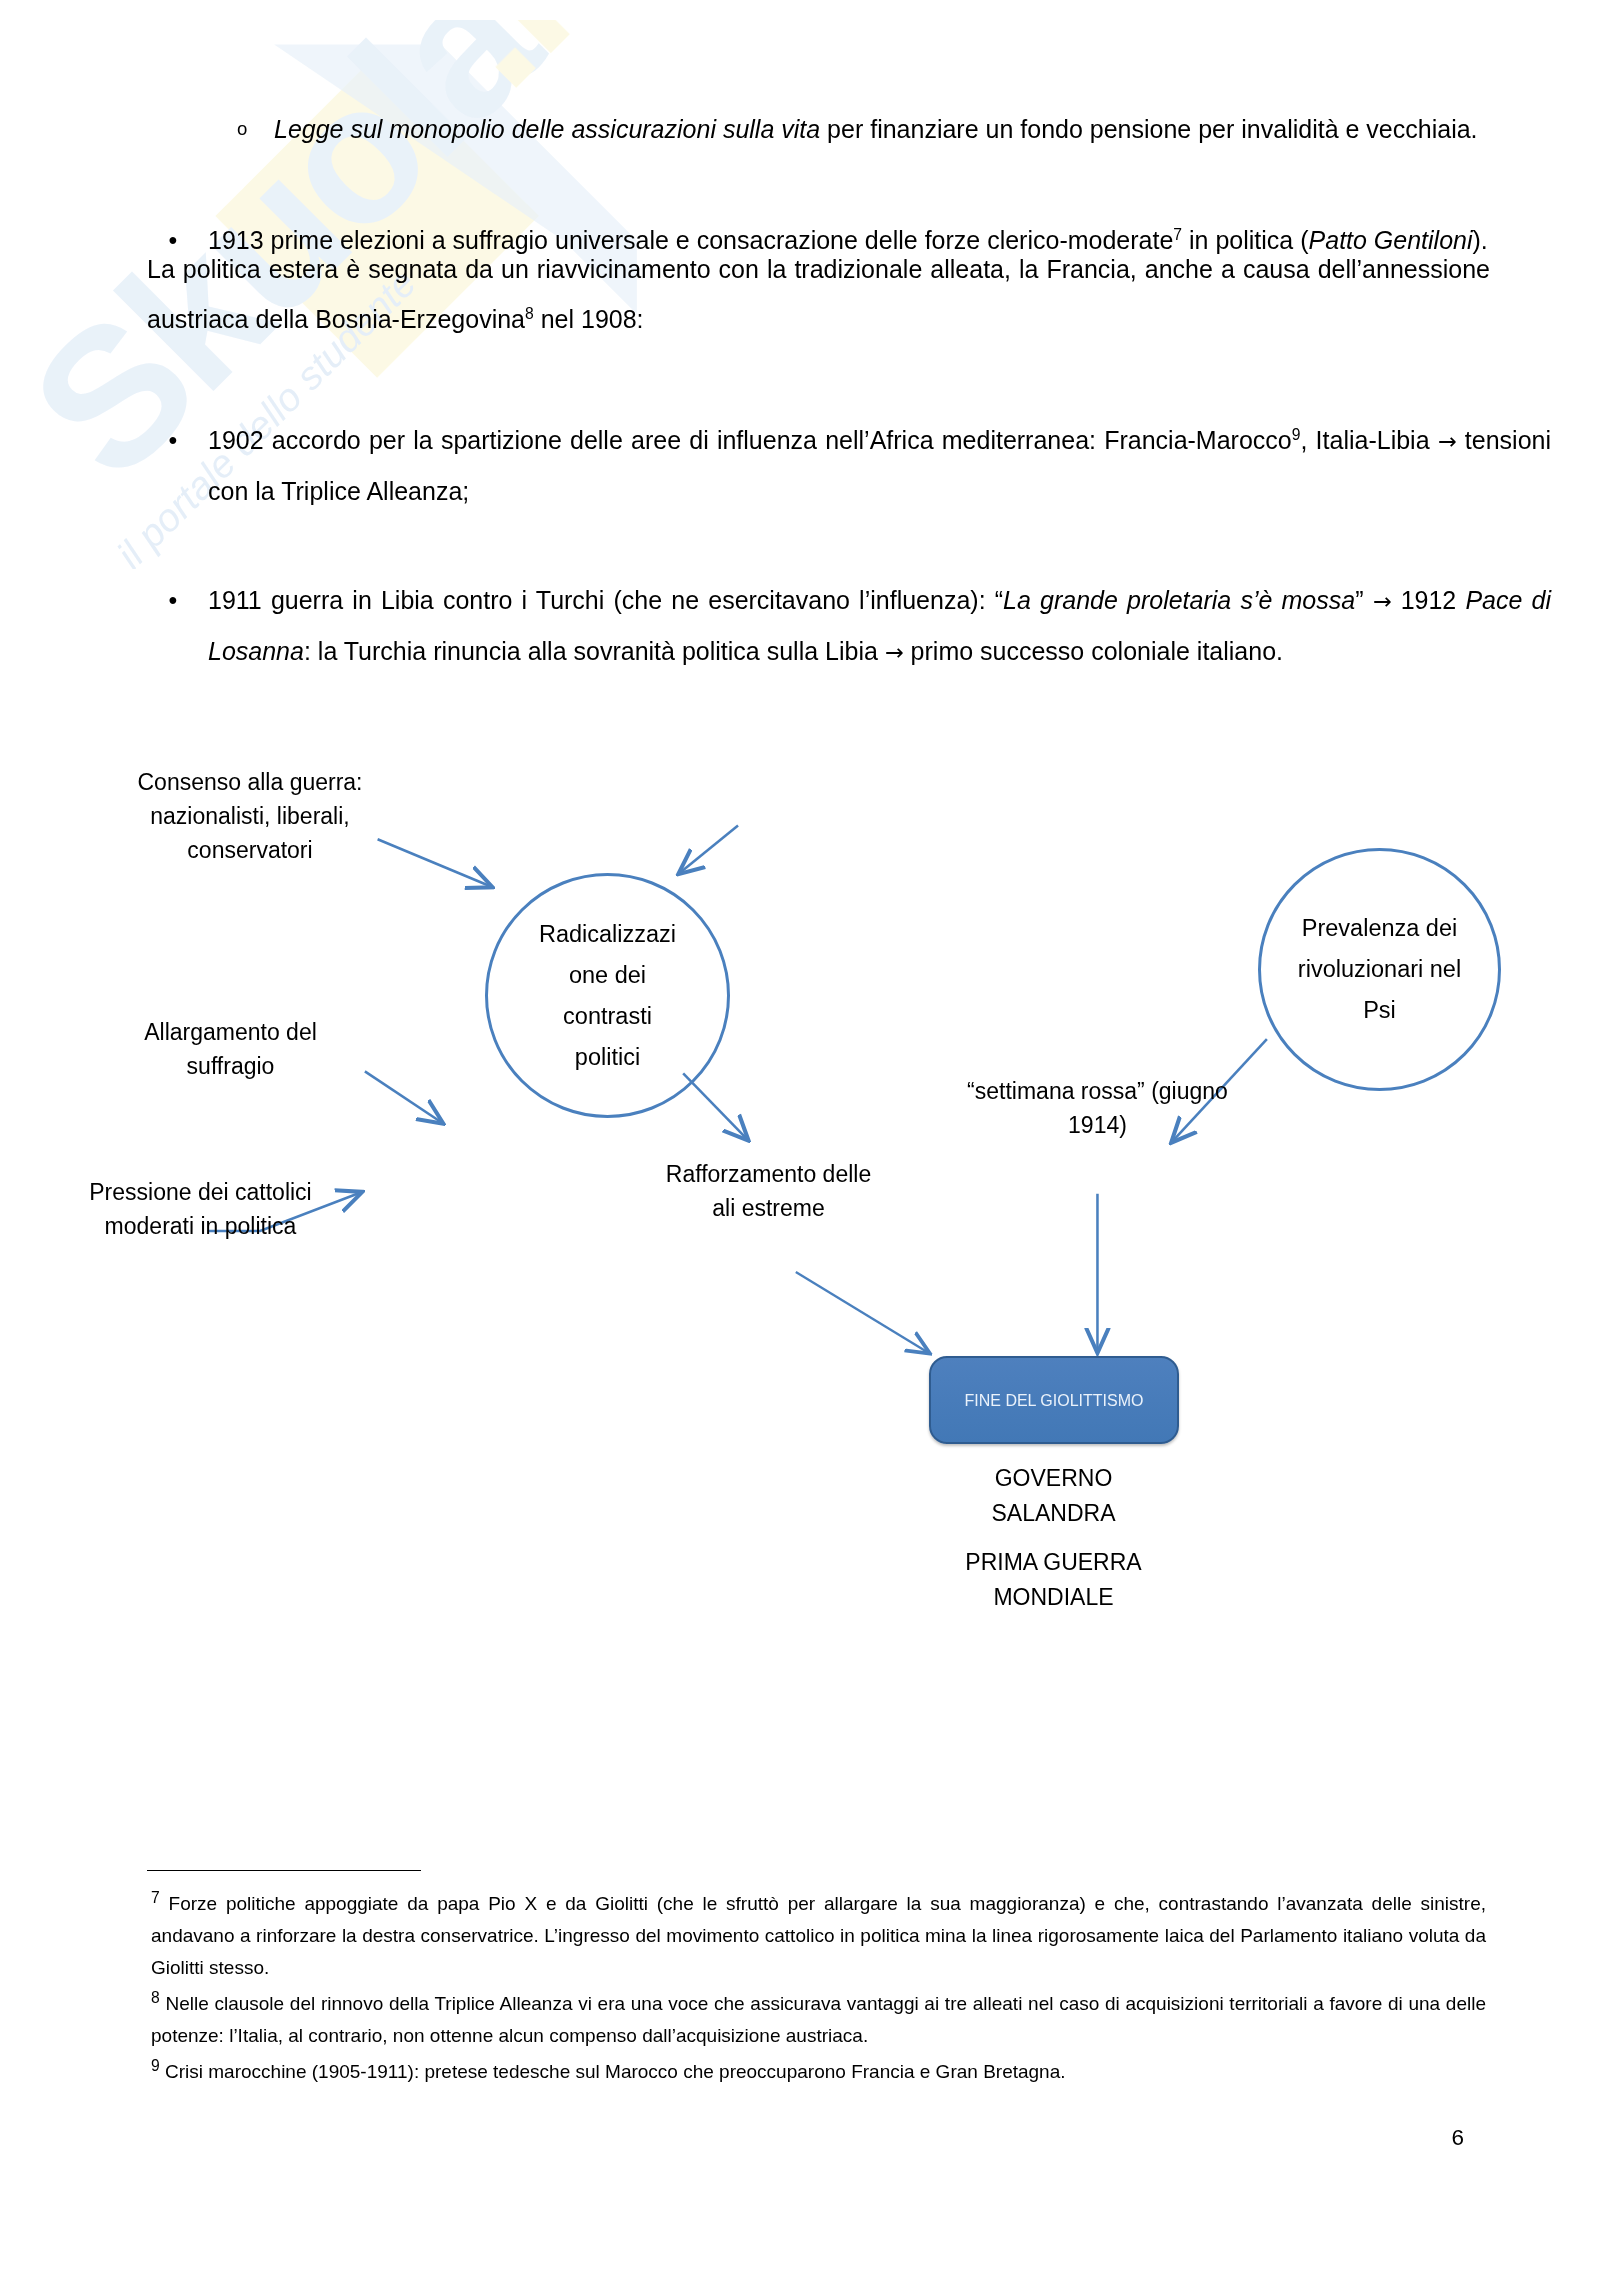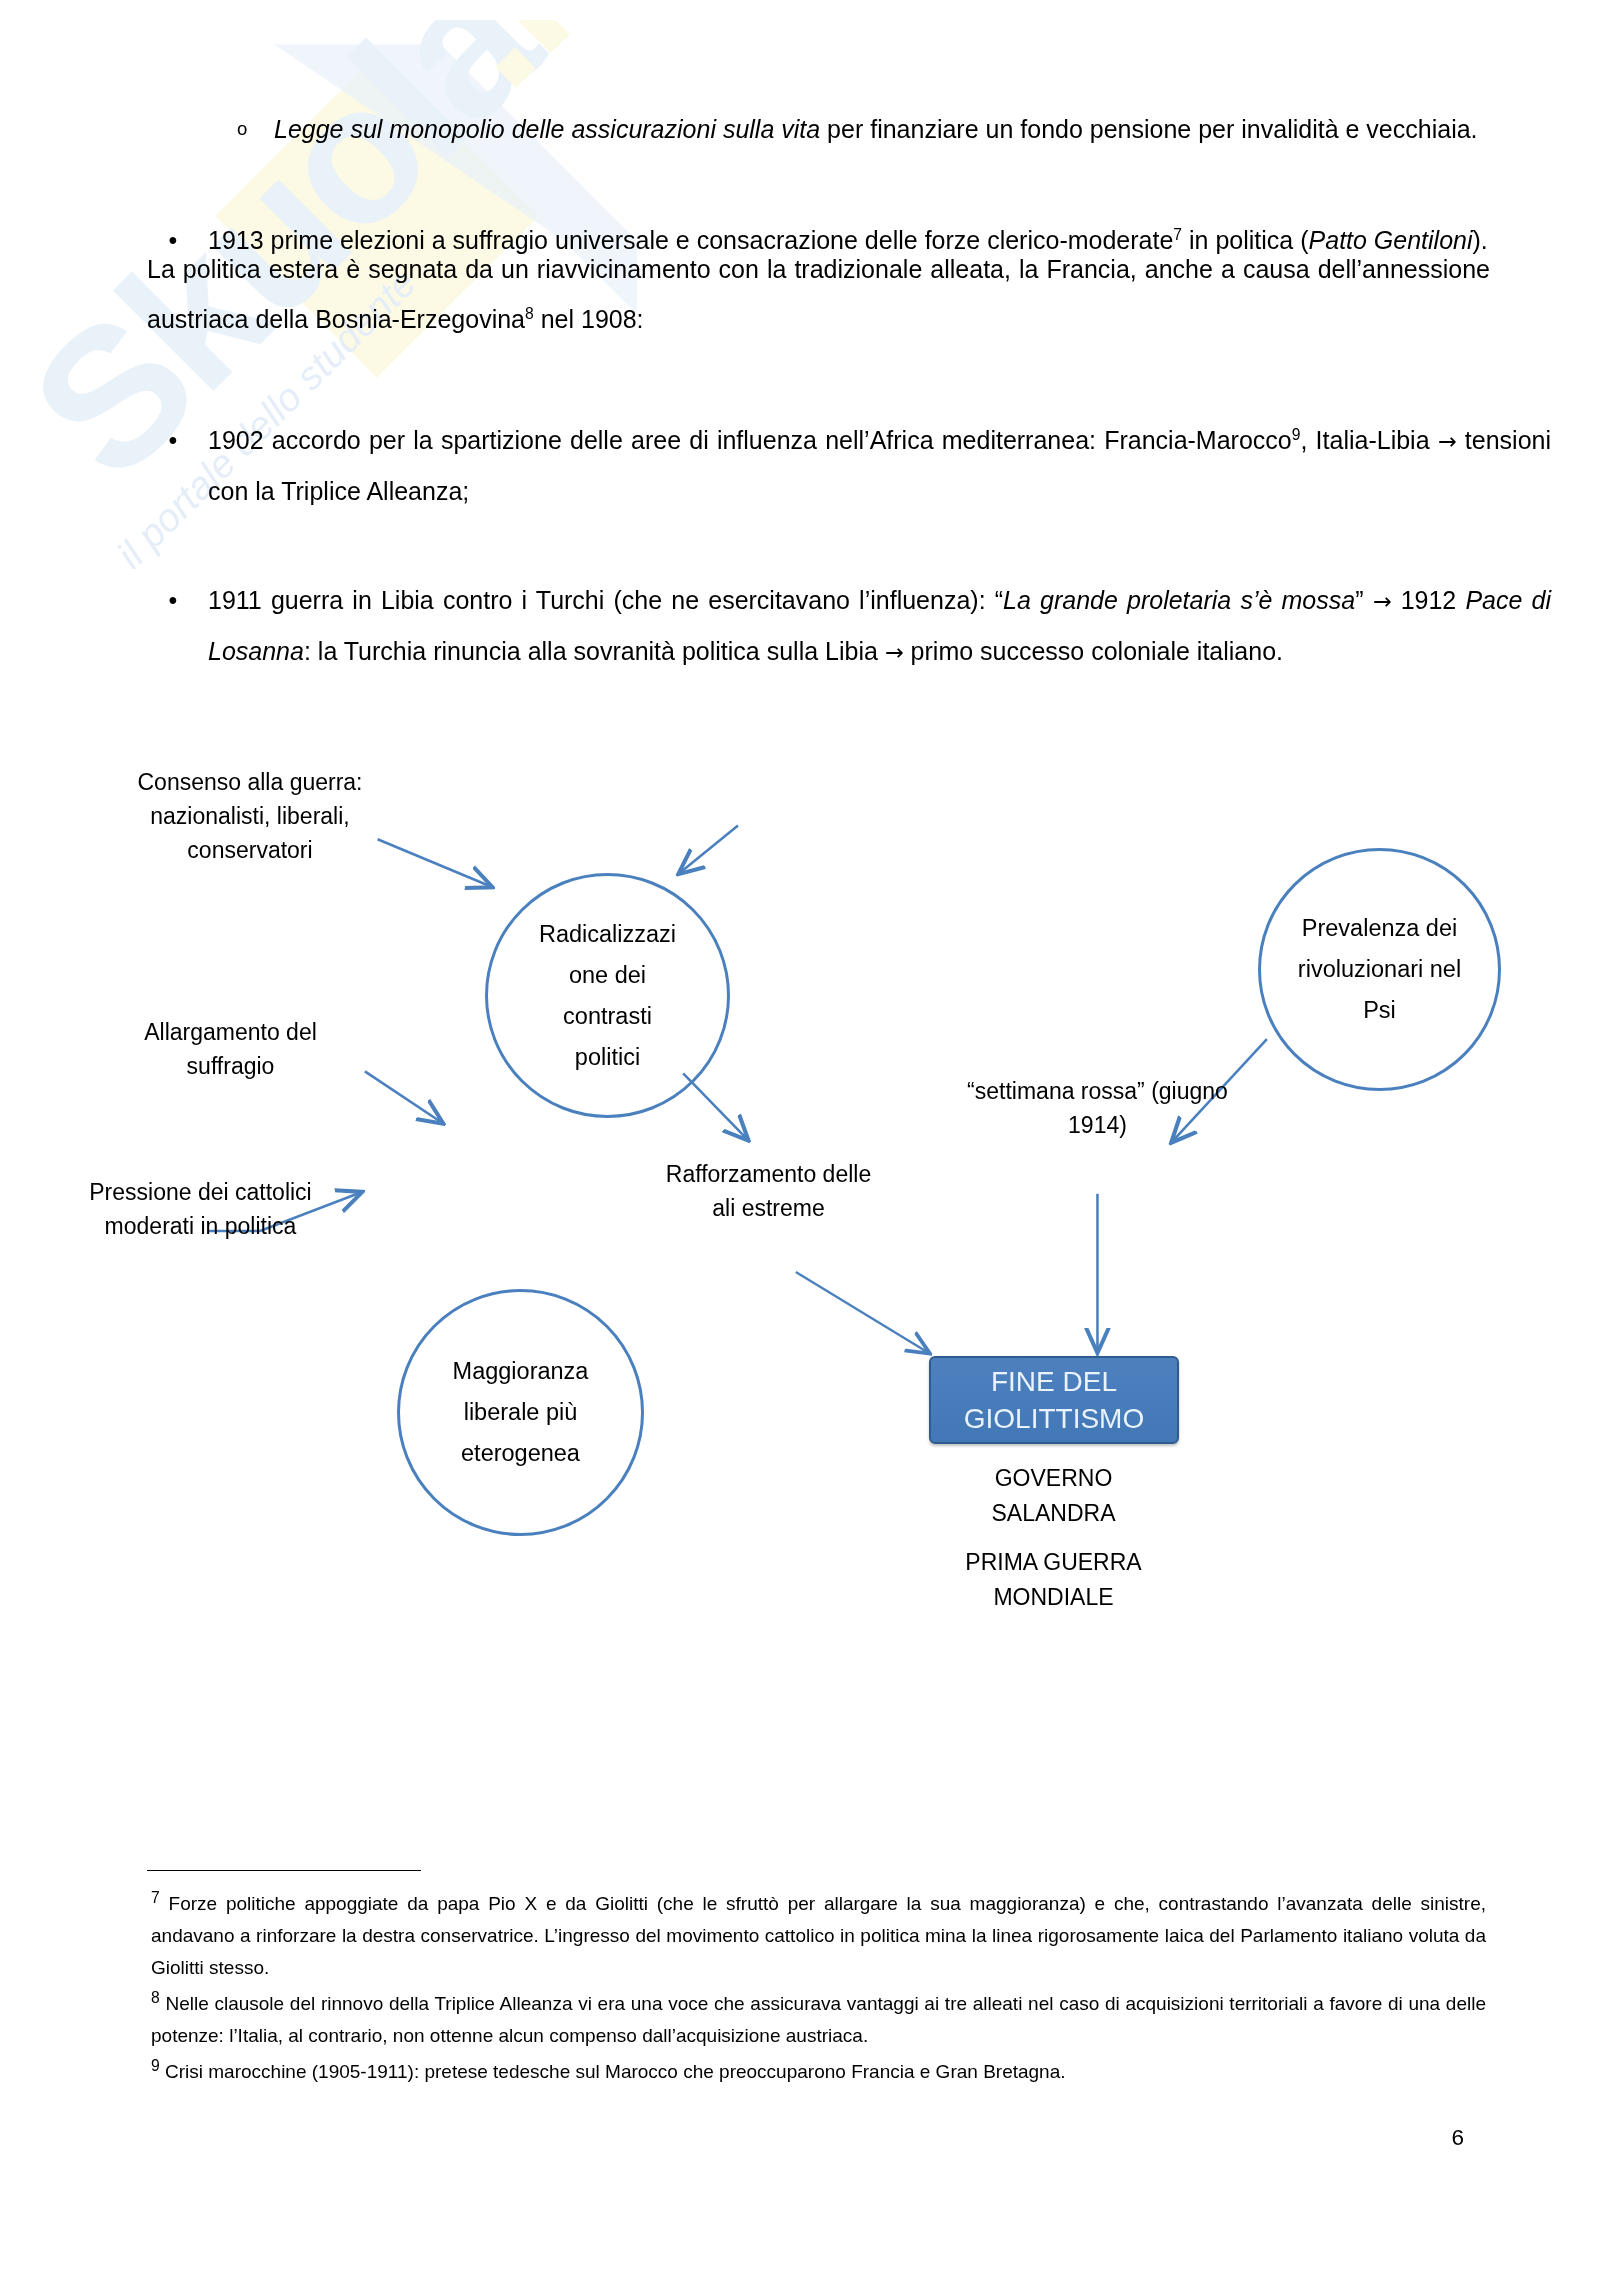--- a/index.html
+++ b/index.html
@@ -96,24 +96,24 @@
     position: absolute;
     text-align: center;
     font-size: 23px;
     line-height: 34px;
     color: #000;
   }
   .fine-box {
     position: absolute;
     background: linear-gradient(180deg, #4E80BE 0%, #4278B6 100%);
     border: 2px solid #2F5C90;
-    border-radius: 6px;
+    border-radius: 18px;
     box-shadow: 0 2px 2.9px rgba(0,0,0,0.25);
     color: #EAF2FB;
-    font-size: 28px;
+    font-size: 16px;
     line-height: 37px;
     display: flex;
     align-items: center;
     justify-content: center;
     text-align: center;
     box-sizing: border-box;
   }
   .under-box {
     position: absolute;
     text-align: center;
@@ -256,23 +256,20 @@
     </div>
 
     <div class="dlabel" style="left:98px; top:260px; width:265px;">
       <span>Allargamento del suffragio</span>
     </div>
 
     <div class="dlabel" style="left:78px; top:420px; width:245px;">
       <span>Pressione dei cattolici moderati in politica</span>
     </div>
 
-    <div class="circle" style="left:397px; top:534px; width:247px; height:247px;">
-      <span style="display:block; width:167px;">Maggioranza liberale più eterogenea</span>
-    </div>
 
     <div class="fine-box" style="left:929px; top:601px; width:250px; height:88px;">
       <span style="display:block; width:186px;">FINE DEL GIOLITTISMO</span>
     </div>
 
     <div class="under-box" style="left:921px; top:790px; width:265px;">
       <span>PRIMA GUERRA MONDIALE</span>
     </div>
 
     <div class="under-box" style="left:936px; top:706px; width:235px;">

